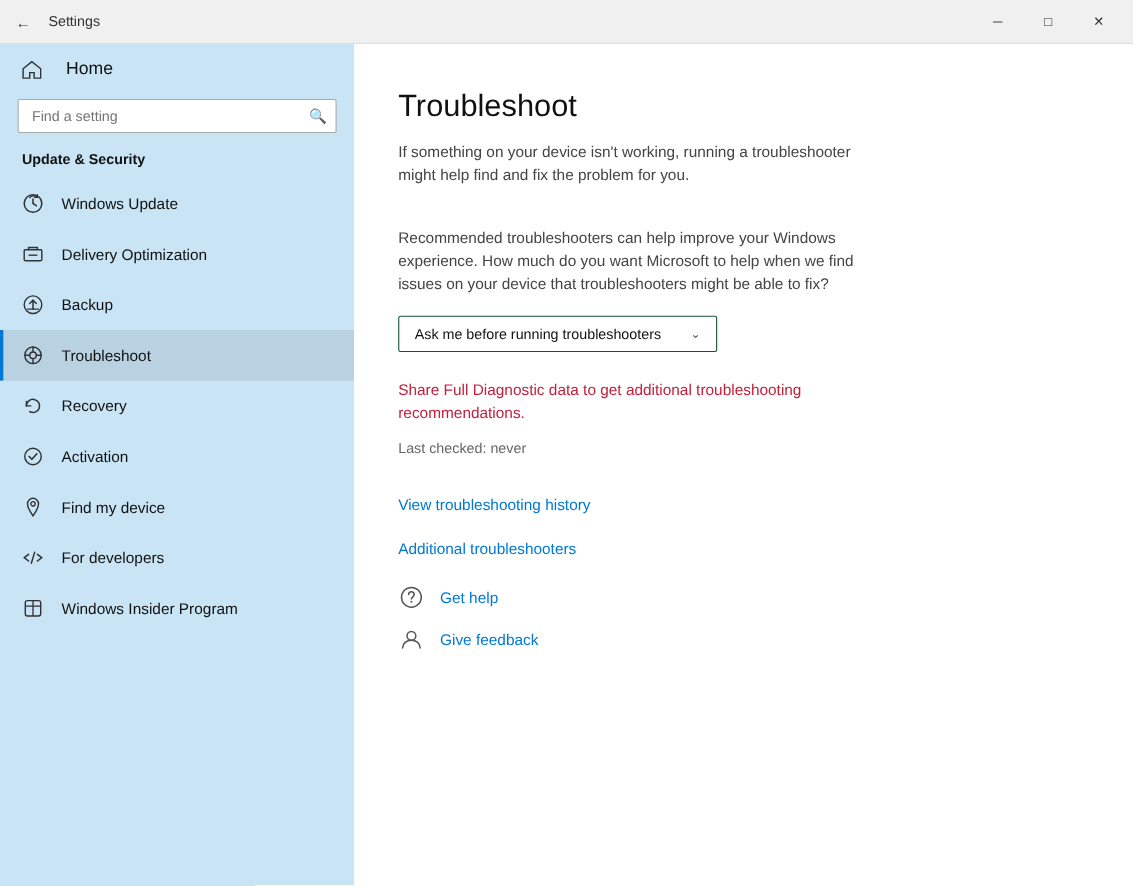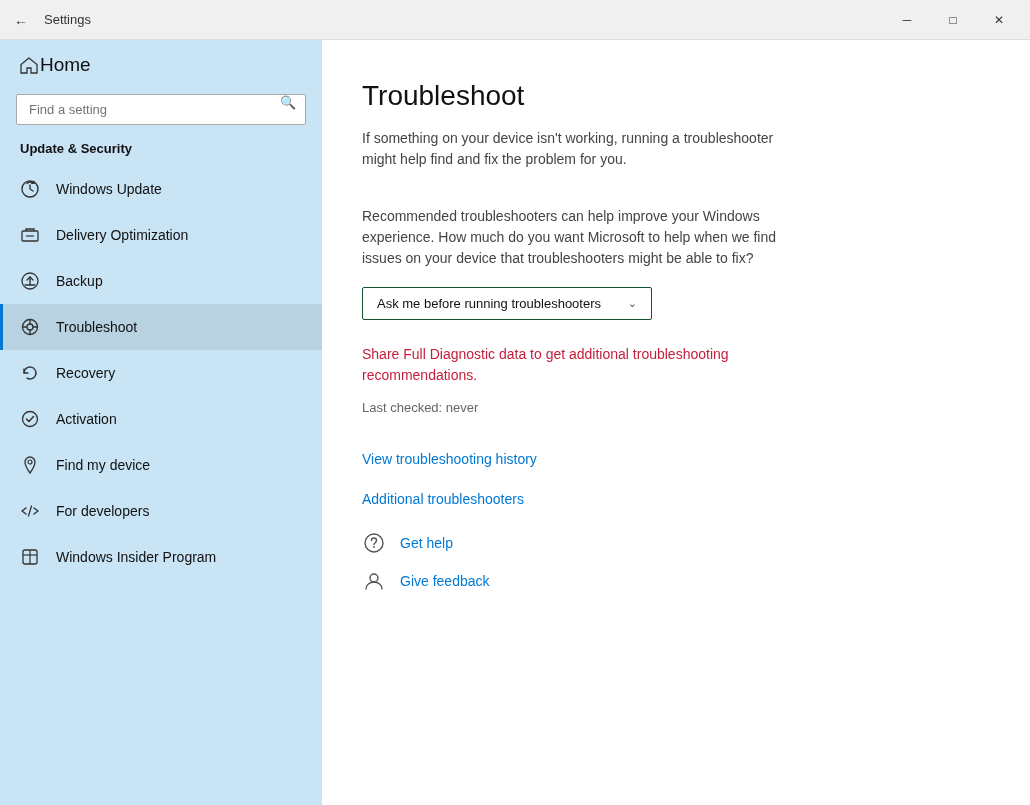--- a/index.html
+++ b/index.html
@@ -69,29 +69,29 @@
       flex-shrink: 0;
       display: flex;
       flex-direction: column;
       overflow-y: auto;
     }
     .sidebar-home {
       display: flex;
       align-items: center;
       padding: 14px 20px;
       cursor: pointer;
-      font-size: 19px;
-      color: #111;
-      gap: 2px;
+      font-size: 16px;
+      color: #111;
+      gap: 22px;
     }
 
     .sidebar-search {
       margin: 4px 16px 12px 16px;
       display: flex;
-      align-items: flex-start;
+      align-items: center;
       background: #fff;
       border: 1px solid #aaa;
       border-radius: 2px;
       padding: 0 8px;
     }
     .sidebar-search input {
       border: none;
       outline: none;
       flex: 1;
       font-size: 13px;

